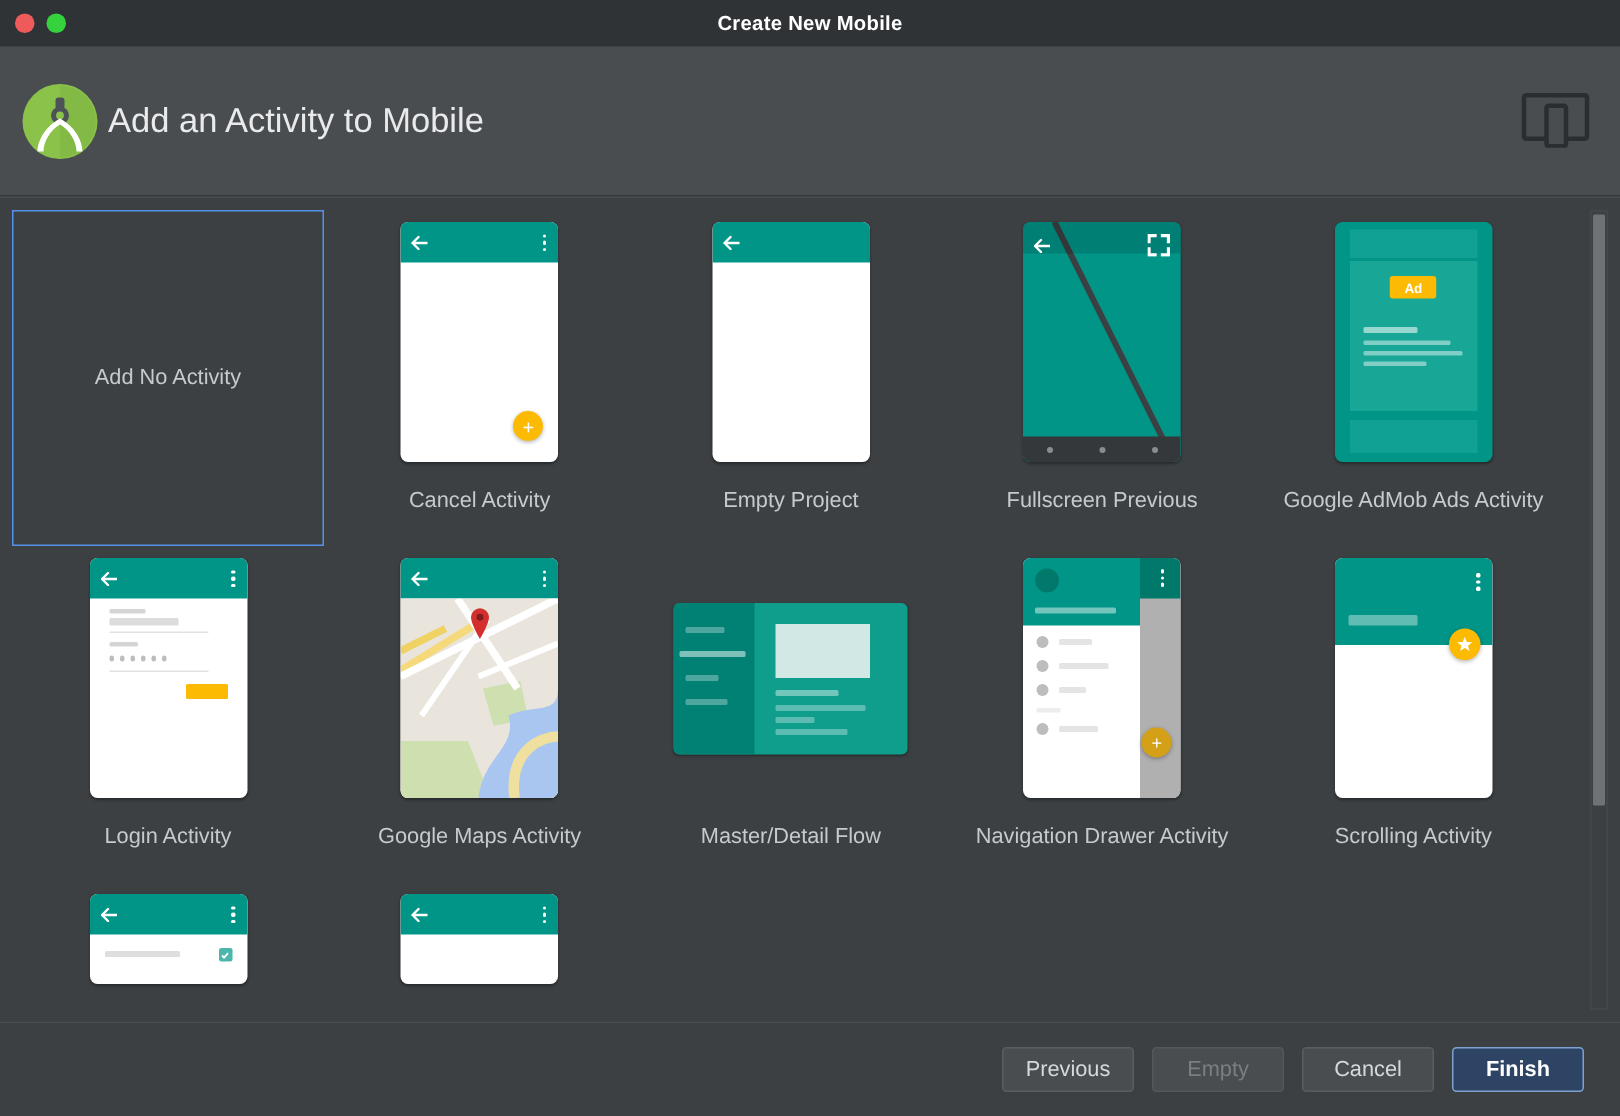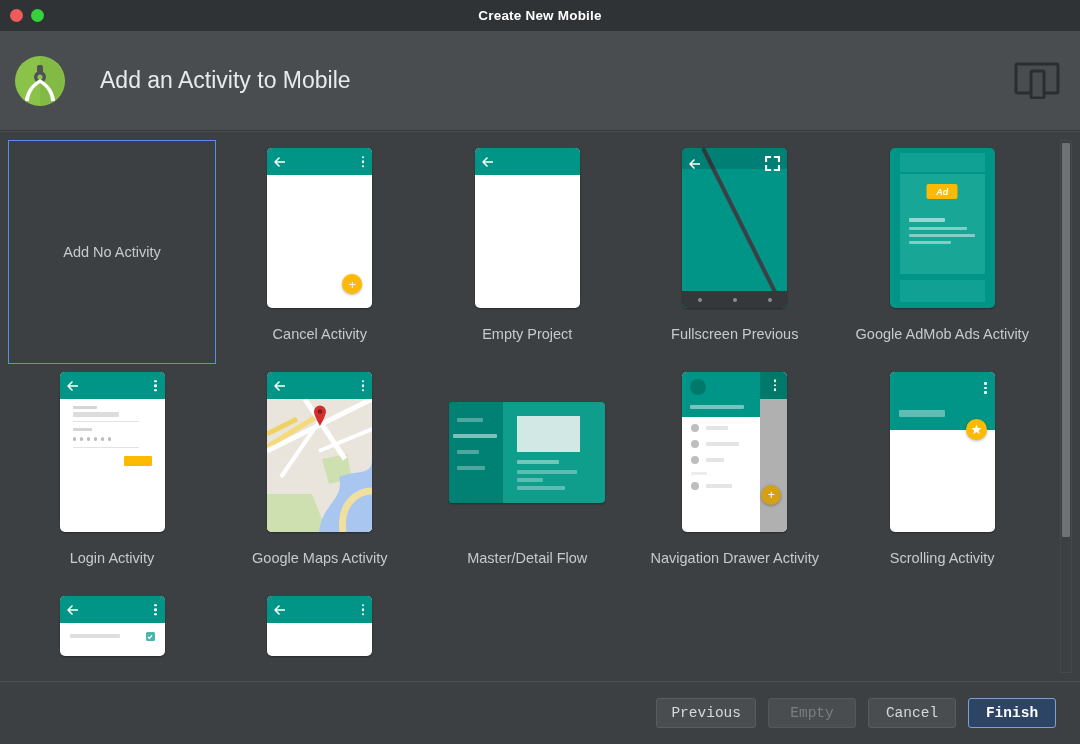--- a/index.html
+++ b/index.html
@@ -24,21 +24,20 @@
   .win-title { color: #ffffff; font-size: 13.5px; font-weight: bold; letter-spacing: .2px; }
 
   
   .header {
     position: relative;
     height: 100px;
     background: #4a4d50;
     display: flex; align-items: center;
     padding: 0 24px 0 14px;
     border-bottom: 1px solid #33363a;
-    gap: 28px;
   }
   .logo { width: 52px; height: 52px; flex: 0 0 52px; position: relative; }
   .header-title {
     color: #e8eaec; font-size: 23px; font-weight: normal;
     margin-left: 6px; white-space: nowrap;
   }
   .device-icon { position: absolute; right: 20px; top: 50px; transform: translateY(-50%); }
 
   
   .content {
@@ -107,21 +106,21 @@
   }
 
   
   .fs-body { position: absolute; inset: 0; background: #009587; }
   .fs-topbar { position: absolute; left:0; right:0; top:0; height: 21px; background: rgba(0,0,0,.14); }
   .fs-nav { position: absolute; left:0; right:0; bottom:0; height: 17px; background: #35383b;
             display:flex; align-items:center; justify-content: space-around; }
   .fs-nav i { width: 4px; height: 4px; border-radius: 50%; background: #8a8d90; display:block; }
 
   
-  .admob { background: #009587; font-style: italic; }
+  .admob { background: #009587; }
   .admob-card { position: absolute; left: 10px; right: 10px; top: 26px; height: 100px; background: #18a697; }
   .admob-strip { position: absolute; left: 10px; right: 10px; height: 19px; background: #11a194; }
   .ad-badge {
     position: absolute; left: 50%; transform: translateX(-50%); top: 36px;
     width: 31px; height: 15px; background: #fcba03; border-radius: 2px;
     color: #ffffff; font-size: 9px; font-weight: bold;
     display: flex; align-items: center; justify-content: center;
   }
   .ad-line { position: absolute; height: 3px; background: rgba(255,255,255,.45); border-radius: 1px; }
 
@@ -175,21 +174,21 @@
   
   .footer {
     height: 62px; background: #3c4043;
     border-top: 1px solid #4a4d50;
     display: flex; align-items: center; justify-content: flex-end;
     padding: 0 24px 0 0; gap: 12px;
   }
   .btn {
     min-width: 88px; height: 30px; padding: 0 14px;
     background: #4a4d50; border: 1px solid #5a5d60; border-radius: 3px;
-    color: #d6d9dc; font-size: 14.5px; font-family: Liberation Mono, monospace;
+    color: #d6d9dc; font-size: 14.5px; font-family: Liberation Sans, sans-serif;
     display: flex; align-items: center; justify-content: center; cursor: pointer;
   }
   .btn.disabled { color: #7b7e81; border-color: #55585b; }
   .btn.primary {
     background: #2d4465; border: 1px solid #7ea2d0; color: #ffffff; font-weight: bold;
   }
 </style>
 </head>
 <body>
 

